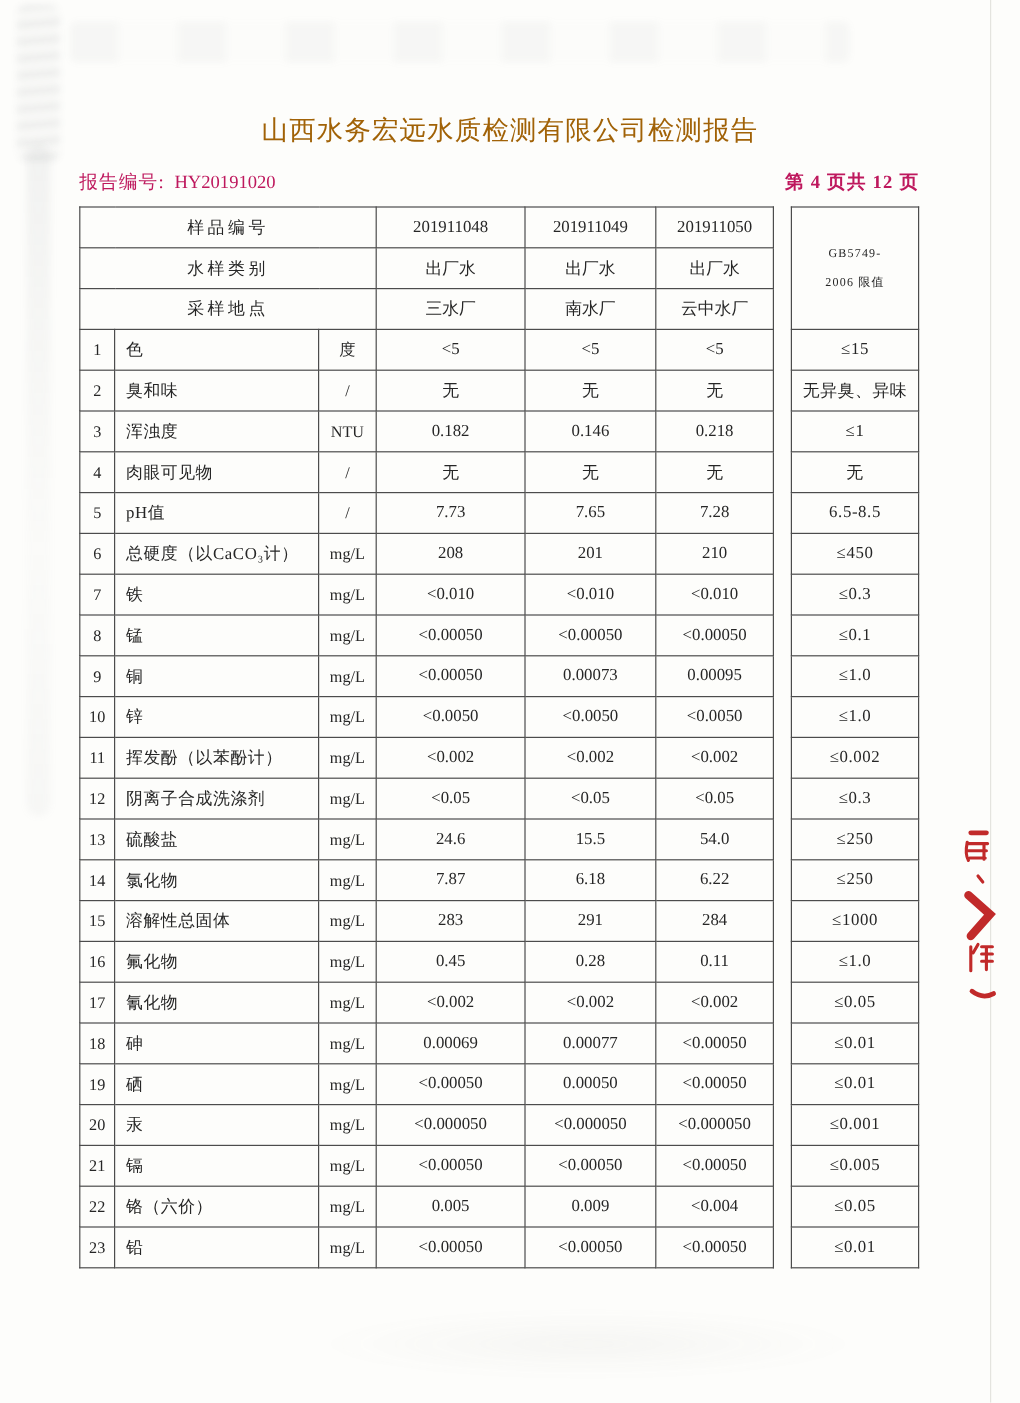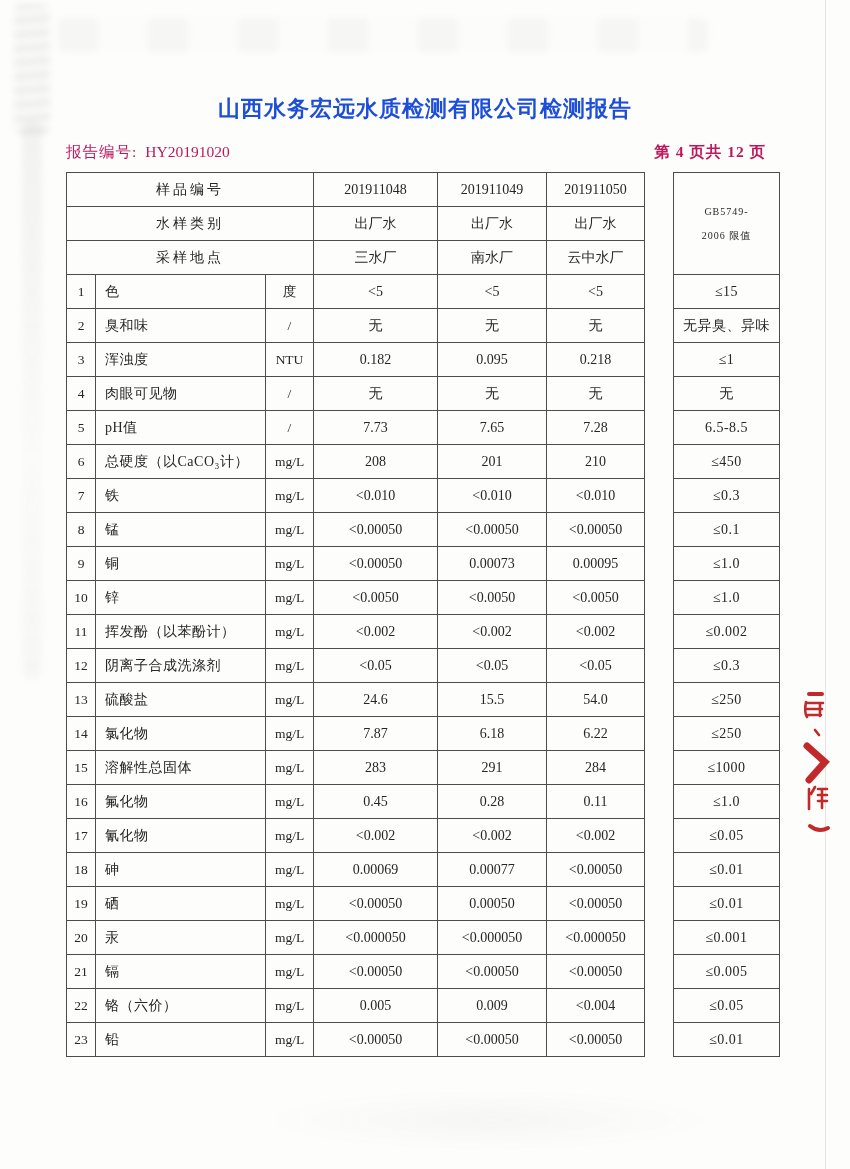--- a/index.html
+++ b/index.html
@@ -41,36 +41,36 @@
     position: absolute; left: 825px; top: 0; width: 1px; height: 1169px;
     background: #e4e4df; pointer-events: none;
   }
   .red-marks { position: absolute; left: 800px; top: 686px; pointer-events: none; }
 
   
   .title {
     position: absolute; left: 0; top: 94px; width: 850px;
     text-align: center;
     font-family: "Liberation Sans", "DejaVu Sans", sans-serif;
-    font-size: 22px; font-weight: bold; letter-spacing: 1px;
-    color: #1d4ed8;
+    font-size: 22px; font-weight: normal; letter-spacing: 1px;
+    color: #a16207;
   }
   .meta-row {
     position: absolute; left: 66px; top: 142px; width: 700px;
     display: flex; justify-content: space-between; align-items: baseline;
     font-size: 15.5px; color: #be185d;
   }
   .meta-row .label { letter-spacing: 1px; }
   .meta-row .value { margin-left: 8px; font-family: "Liberation Serif", serif; }
   .page-info { letter-spacing: 1px; font-weight: bold; }
 
   
   .table-wrap {
     position: absolute; left: 66px; top: 172px;
-    display: flex; align-items: flex-start; gap: 28px; justify-content: flex-end;
+    display: flex; align-items: flex-start; gap: 14px; justify-content: flex-end;
   }
   table { border-collapse: collapse; table-layout: fixed; }
   td {
     border: 1px solid #4c4c4c;
     height: 33px;
     padding: 0;
     text-align: center; vertical-align: middle;
     font-size: 14px; color: #262626;
     overflow: hidden; white-space: nowrap;
   }
@@ -163,21 +163,21 @@
             <td class="c-unit">/</td>
             <td class="c-s1">无</td>
             <td class="c-s2">无</td>
             <td class="c-s3">无</td>
           </tr>
           <tr>
             <td class="c-no">3</td>
             <td class="c-name">浑浊度</td>
             <td class="c-unit">NTU</td>
             <td class="c-s1">0.182</td>
-            <td class="c-s2">0.095</td>
+            <td class="c-s2">0.146</td>
             <td class="c-s3">0.218</td>
           </tr>
           <tr>
             <td class="c-no">4</td>
             <td class="c-name">肉眼可见物</td>
             <td class="c-unit">/</td>
             <td class="c-s1">无</td>
             <td class="c-s2">无</td>
             <td class="c-s3">无</td>
           </tr>

